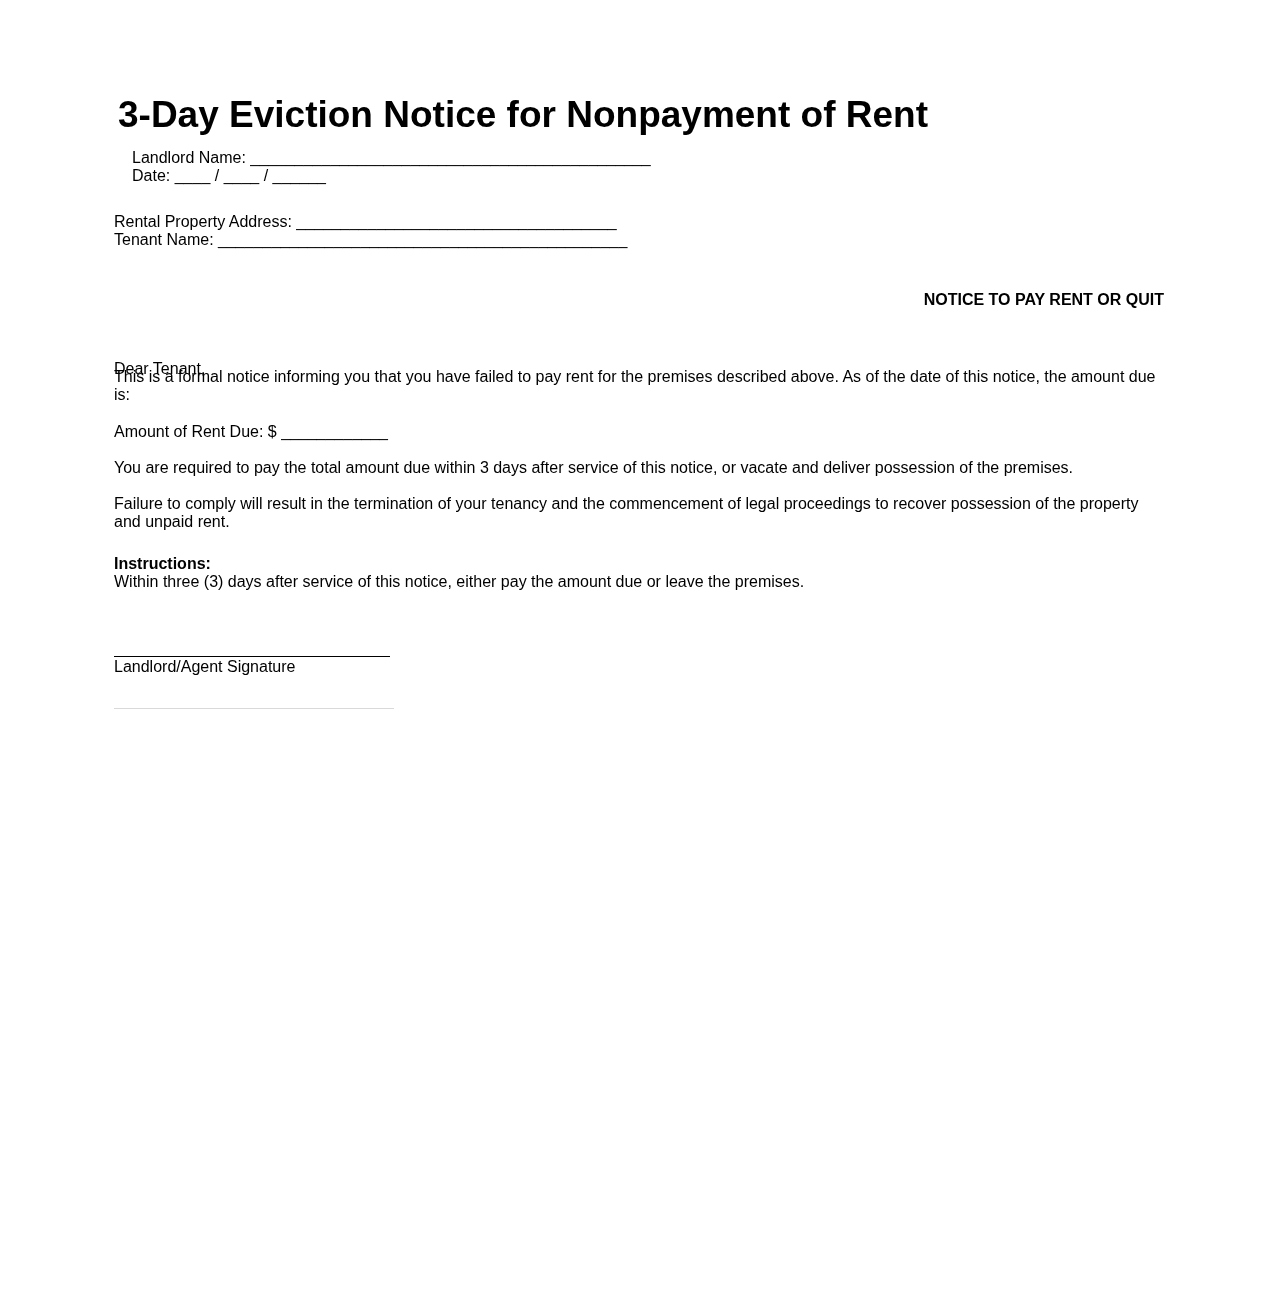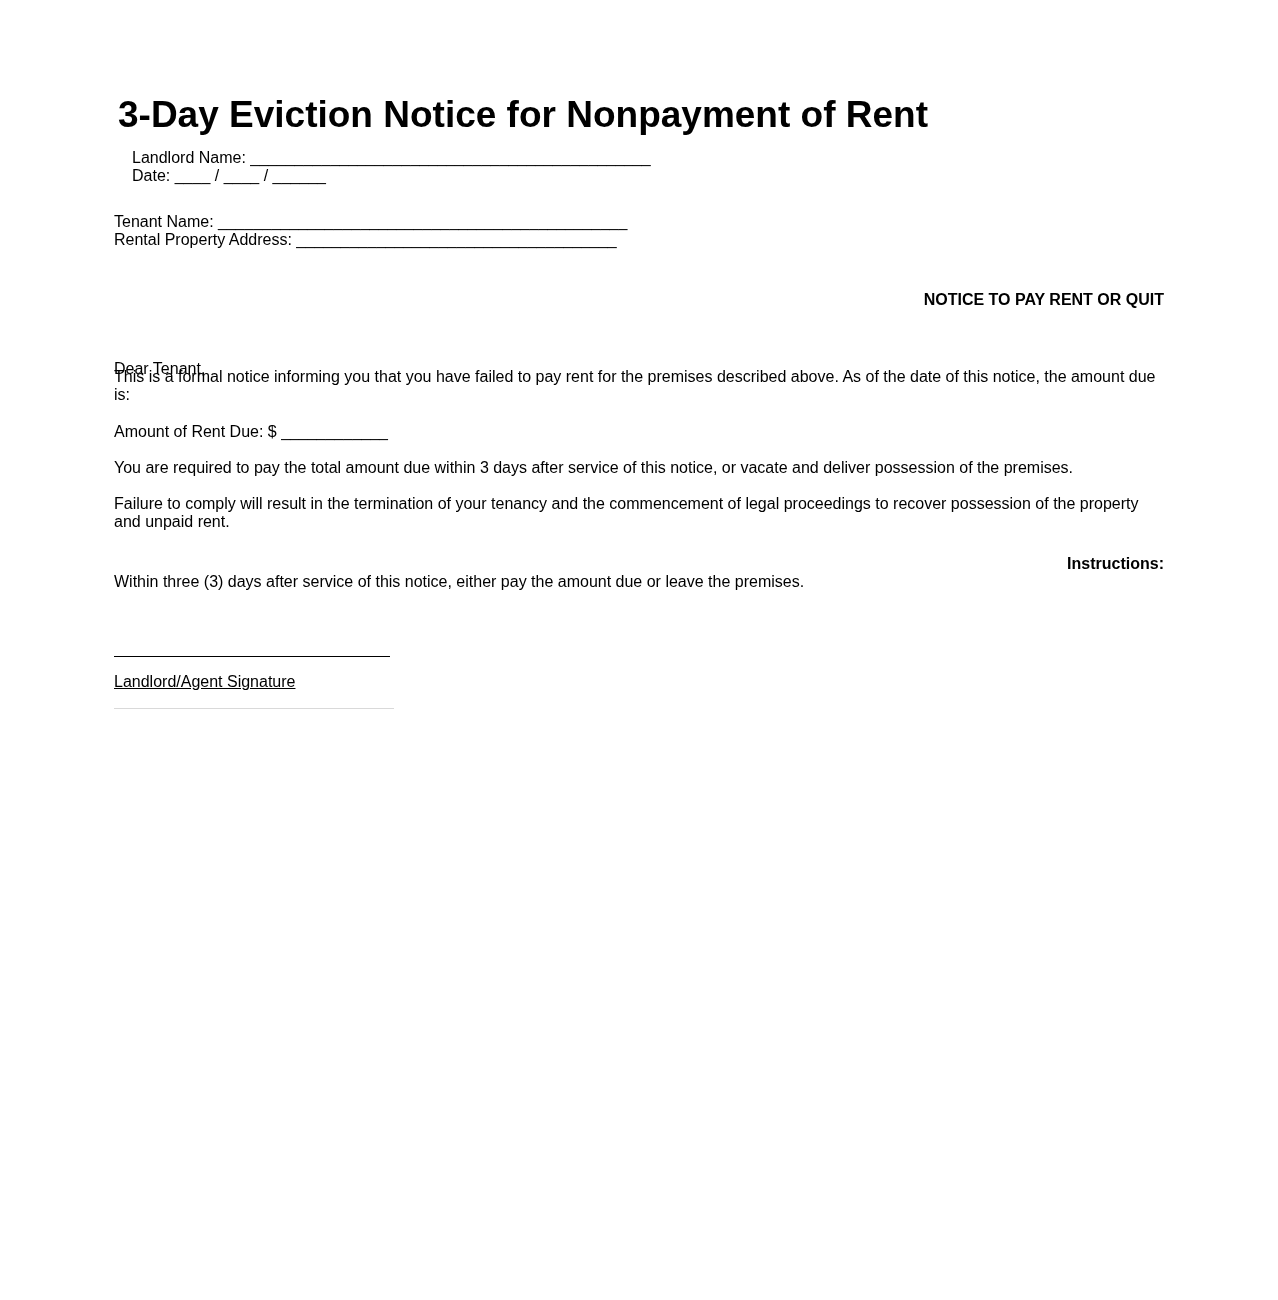--- a/index.html
+++ b/index.html
@@ -51,37 +51,37 @@
     .sig-line {
       width: 276px;
       height: 0;
       border-top: 1px solid #000000;
     }
     .divider {
       width: 280px;
       height: 0;
       border-top: 1px solid #d9d9d9;
     }
-    .bold { font-weight: bold; text-align: right; }
+    .bold { font-weight: bold; }
   </style>
 </head>
 <body>
 
 <div class="page">
 
   <h1>3-Day Eviction Notice for Nonpayment of Rent</h1>
 
   <div class="block" style="top:149px;margin-left:18px;">
     <span class="line"><span>Landlord Name:</span> <span>_____________________________________________</span></span>
     <span class="line"><span>Date:</span> <span>____ / ____ / ______</span></span>
   </div>
 
   <div class="block" style="top:213px;">
+    <span class="line"><span>Rental Property Address:</span> <span>____________________________________</span></span>
     <span class="line"><span>Tenant Name:</span> <span>______________________________________________</span></span>
-    <span class="line"><span>Rental Property Address:</span> <span>____________________________________</span></span>
   </div>
 
   <div class="block heading-bold" style="top:291px;text-align:right;">NOTICE TO PAY RENT OR QUIT</div>
 
   <div class="block" style="top:333px;margin-top:27px;">Dear Tenant,</div>
 
   <div class="block para" style="top:368px; width:1050px;">This is a formal notice informing you that you have failed to pay rent for the premises described above. As of the date of this notice, the amount due is:</div>
 
   <div class="block" style="top:423px; white-space:pre;"><span>Amount of Rent Due: $</span> <span>____________</span></div>
 
@@ -89,21 +89,21 @@
 
   <div class="block para" style="top:495px; width:1040px;">Failure to comply will result in the termination of your tenancy and the commencement of legal proceedings to recover possession of the property and unpaid rent.</div>
 
   <div class="block" style="top:555px;">
     <span class="line bold">Instructions:</span>
     <span class="line">Within three (3) days after service of this notice, either pay the amount due or leave the premises.</span>
   </div>
 
   <div class="block" style="top:656px;">
     <div class="sig-line"></div>
-    <span class="line" style="margin-top:16px;text-decoration:underline;">Landlord/Agent Signature</span>
+    <span class="line" style="margin-top:1px;">Landlord/Agent Signature</span>
   </div>
 
   <div class="block" style="top:708px;">
     <div class="divider"></div>
   </div>
 
   <div class="block" style="top:709px;">
   </div>
 
 </div>

